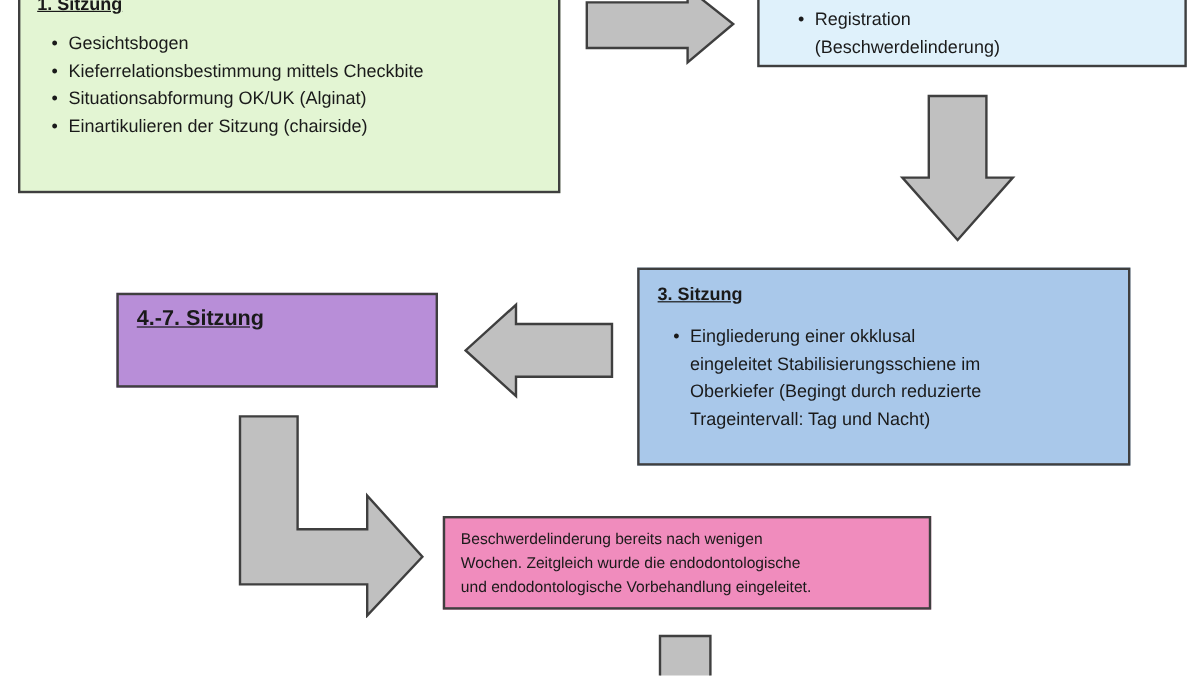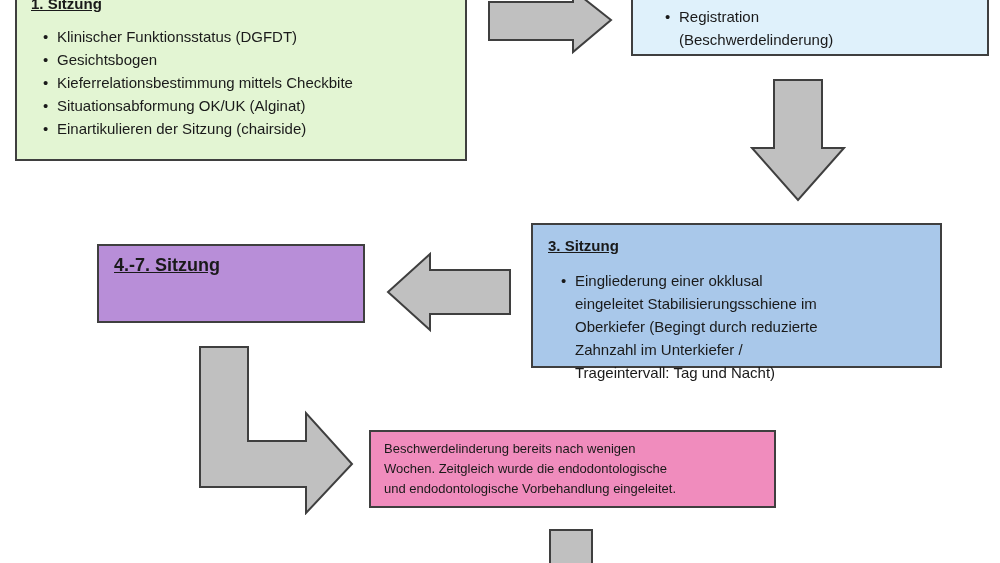--- a/index.html
+++ b/index.html
@@ -23,21 +23,20 @@
   .arrow { position: absolute; }
   .arrow svg { display: block; width: 100%; height: 100%; }
   .small { font-size: 18px; line-height: 21px; }
 </style>
 </head>
 <body>
 
 <div class="box" style="left:15px; top:-20px; width:452px; height:181px; background:#e3f5d3;">
   <div style="position:absolute; left:14px; top:10px;" class="title">1. Sitzung</div>
   <ul style="position:absolute; left:26px; top:43px;">
-    <li>Klinischer Funktionsstatus (DGFDT)</li>
     <li>Gesichtsbogen</li>
     <li>Kieferrelationsbestimmung mittels Checkbite</li>
     <li>Situationsabformung OK/UK (Alginat)</li>
     <li>Einartikulieren der Sitzung (chairside)</li>
   </ul>
 </div>
 
 <div class="box" style="left:631px; top:-20px; width:358px; height:76px; background:#dff1fb;">
   <ul style="position:absolute; left:32px; top:23px;">
     <li>Registration</li>
@@ -50,29 +49,28 @@
     <polygon points="2,12 86,12 86,0 124,30 86,62 86,50 2,50" fill="#c0c0c0" stroke="#3f3f3f" stroke-width="2"></polygon>
   </svg>
 </div>
 
 <div class="arrow" style="left:748px; top:78px; width:100px; height:126px;">
   <svg viewBox="0 0 100 126" preserveAspectRatio="none">
     <polygon points="26,2 74,2 74,70 96,70 50,122 4,70 26,70" fill="#c0c0c0" stroke="#3f3f3f" stroke-width="2"></polygon>
   </svg>
 </div>
 
-<div class="box" style="left:531px; top:223px; width:411px; height:145px; background:#a9c8ea;">
+<div class="box" style="left:531px; top:223px; width:411px; height:165px; background:#a9c8ea;">
   <div style="position:absolute; left:15px; top:9px;" class="title">3. Sitzung</div>
   <div style="position:absolute; left:28px; top:44px;">
     <div style="position:relative; padding-left:14px;">
       <span style="position:absolute; left:0; top:0;">•</span>
       <div>Eingliederung einer okklusal</div>
       <div>eingeleitet Stabilisierungsschiene im</div>
       <div>Oberkiefer (Begingt durch reduzierte</div>
-      <div>Zahnzahl im Unterkiefer /</div>
       <div>Trageintervall: Tag und Nacht)</div>
     </div>
   </div>
 </div>
 
 <div class="arrow" style="left:384px; top:250px; width:128px; height:84px;">
   <svg viewBox="0 0 128 84" preserveAspectRatio="none">
     <polygon points="126,20 46,20 46,4 4,42 46,80 46,64 126,64" fill="#c0c0c0" stroke="#3f3f3f" stroke-width="2"></polygon>
   </svg>
 </div>

